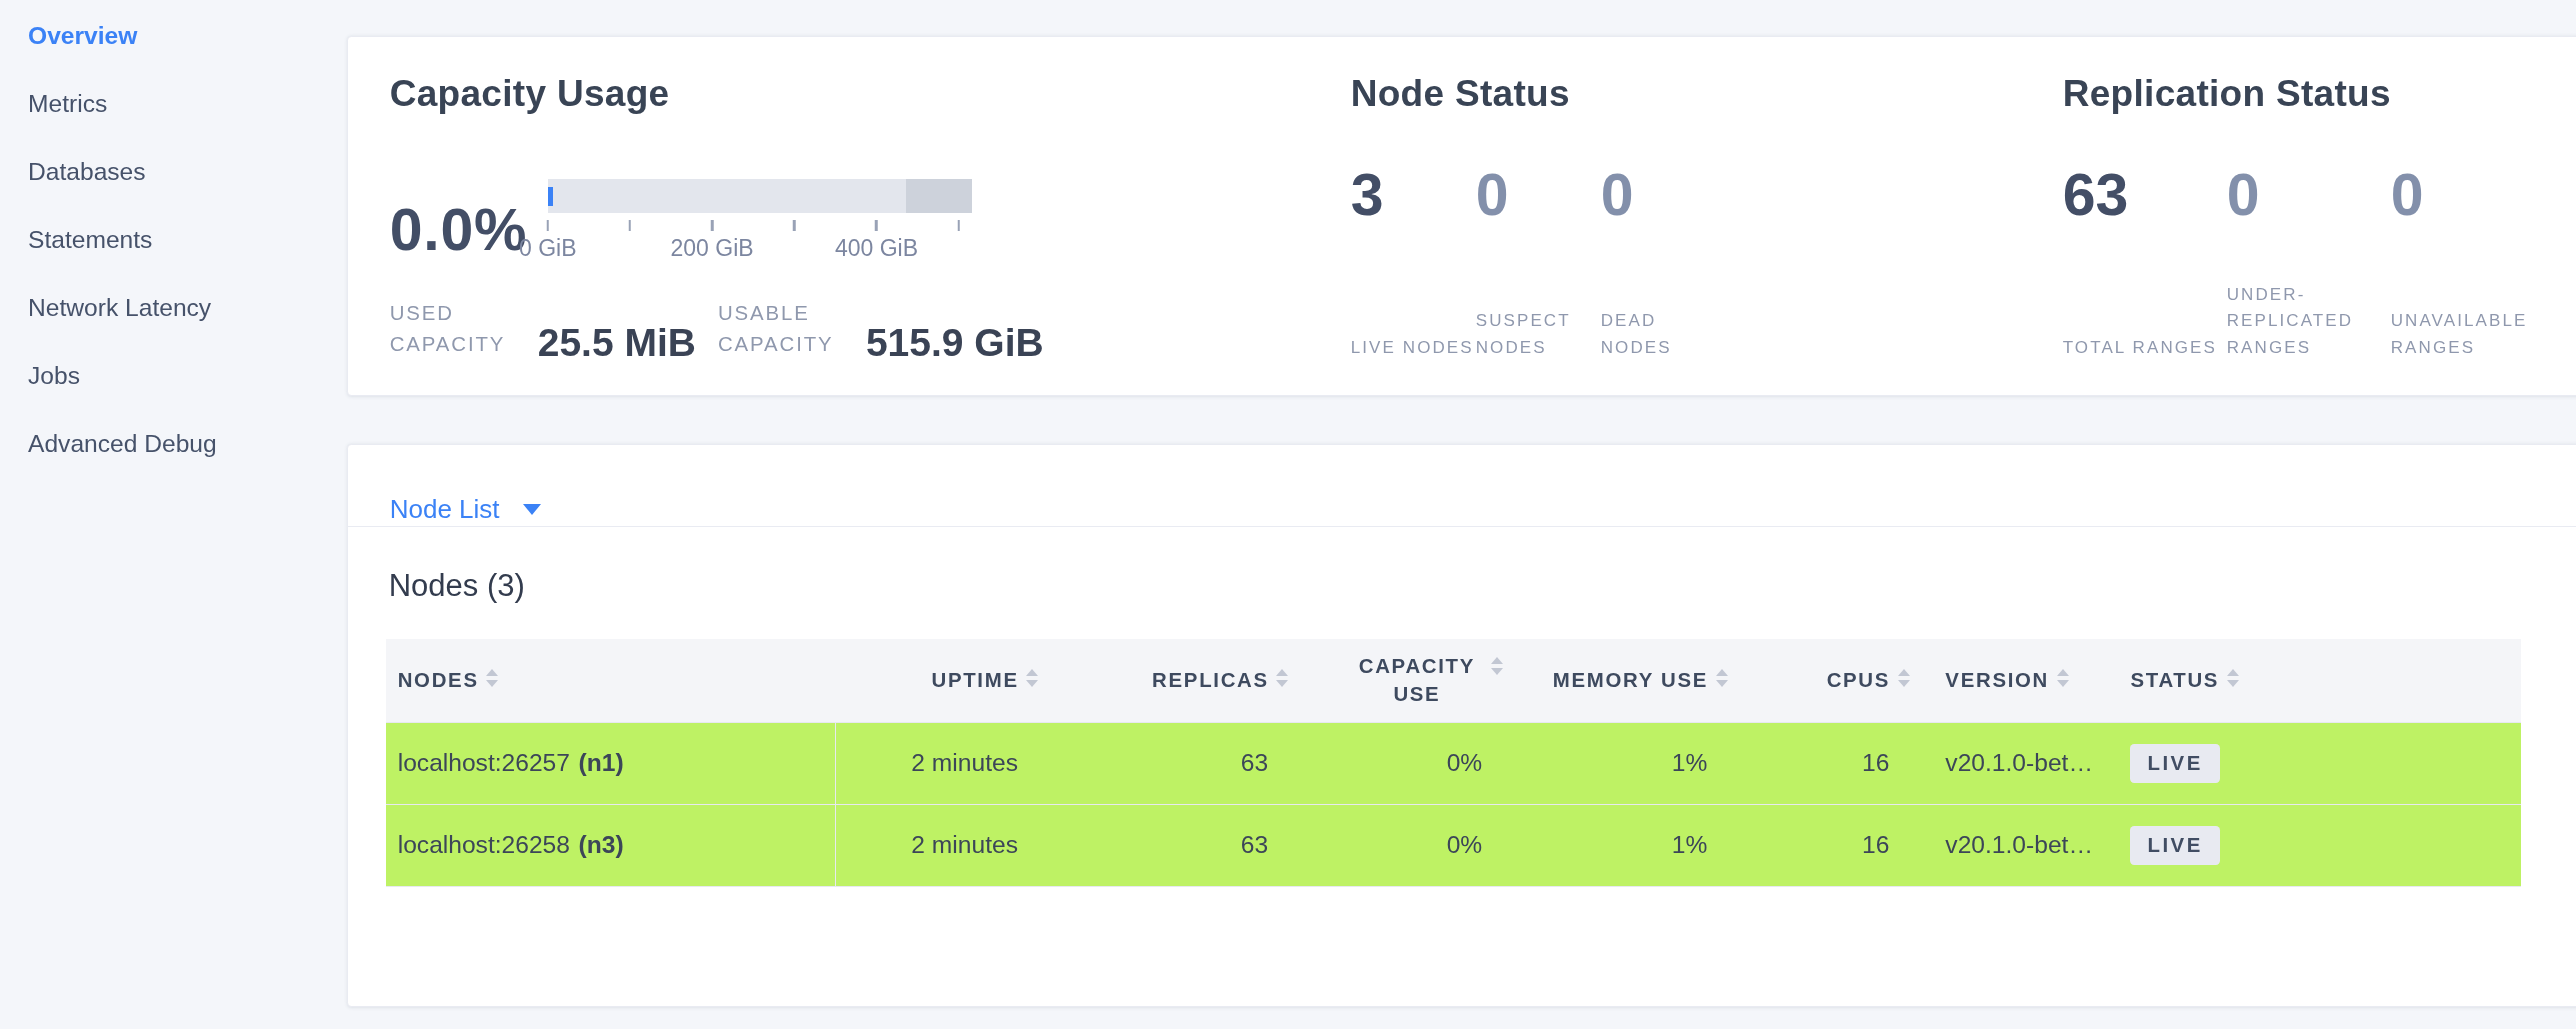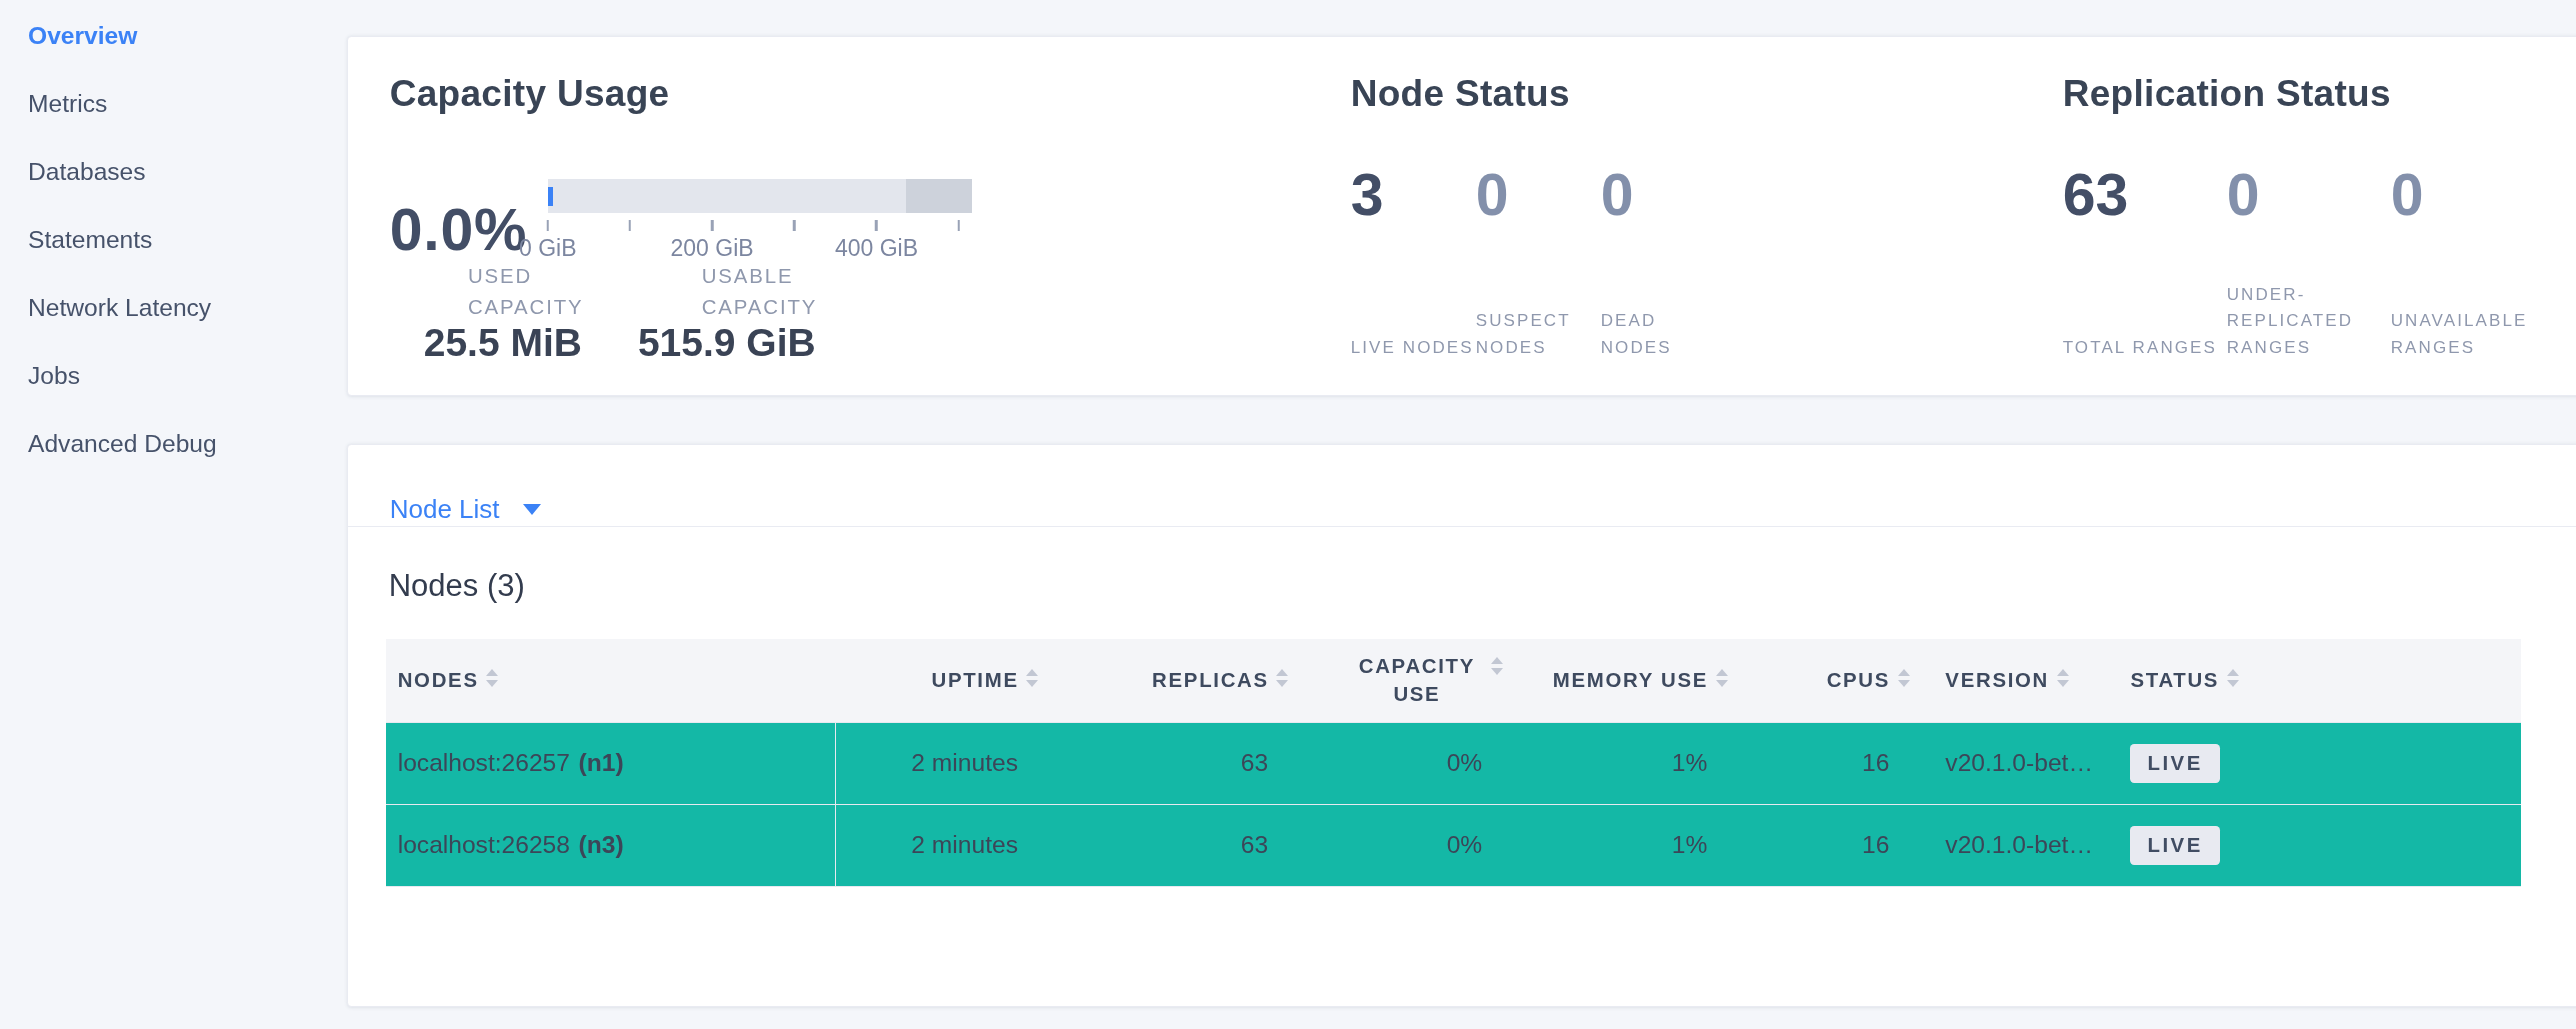--- a/index.html
+++ b/index.html
@@ -42,21 +42,21 @@
   .bar-wrap { margin-left:20.4px; margin-top:13.6px; width:424px; position:relative; }
   .bar-track { height:34px; background:#e3e6ed; position:relative; overflow:hidden; }
   .bar-tail { position:absolute; top:0; bottom:0; right:0; background:#cdd2db; }
   .bar-used { position:absolute; left:0; top:7.6px; height:18.7px; width:5.1px; background:#3b82f6; }
   .axis-ticks { position:relative; height:18px; }
   .tick { position:absolute; top:6.8px; width:2.5px; height:11px; background:#99a2b6; transform:translateX(-50%); }
   .axis-labels { position:relative; height:25.5px; margin-top:3.4px; }
   .axis-label { position:absolute; transform:translateX(-50%); font-size:23px; color:#7c86a0; white-space:nowrap; }
 
   .cap-metrics { margin-top:auto; display:flex; align-items:flex-end; }
-  .metric { display:flex; align-items:flex-end;flex-direction:column; }
+  .metric { display:flex; align-items:flex-end; }
   .metric + .metric { margin-left:22px; }
   .metric-label { width:114px; font-size:20.4px; letter-spacing:1.9px; line-height:1.55; color:#8f98ad; }
   .metric-value { font-size:39px; font-weight:bold; color:#3a4355; line-height:.95; margin-left:34px; white-space:nowrap; }
 
   .stat-row { flex:1; display:flex; margin-top:51px; }
   .stat { display:flex; flex-direction:column; }
   .ns .stat { width:125px; }
   .rs .stat { width:164px; }
   .stat-value { font-size:59px; font-weight:bold; line-height:1; color:#434e66; }
   .stat-value.dim { color:#8390ab; }
@@ -85,21 +85,21 @@
   th.col-6 { padding-left:34px; }
   th.col-7 { padding-left:22px; }
   .th-inner { display:inline-flex; align-items:flex-start; gap:7.6px; vertical-align:middle; }
   .th-inner.wrap-head { align-items:flex-start; }
   .th-inner.wrap-head .sort { margin-top:5.1px; }
   .th-label.wrap { display:inline-block; width:132px; white-space:normal; text-align:center; line-height:1.4; }
   .sort { display:inline-flex; flex-direction:column; gap:4.2px; }
   .tri-up { width:0; height:0; border-left:6.8px solid transparent; border-right:6.8px solid transparent; border-bottom:7.6px solid #c2c7d3; }
   .tri-down { width:0; height:0; border-left:6.8px solid transparent; border-right:6.8px solid transparent; border-top:7.6px solid #c2c7d3; }
 
-  td { height:82px; font-size:24.6px; color:#3c4658; border-bottom:0.8px solid #e7e9f0; background:#14b8a6; }
+  td { height:82px; font-size:24.6px; color:#3c4658; border-bottom:0.8px solid #e7e9f0; background:#bef264; }
   td.col-0 { border-right:0.8px solid #e7e9f0; padding-left:12px; }
   td.col-1, td.col-2, td.col-3, td.col-4, td.col-5 { padding-right:22px; }
   td.col-6 { padding-left:34px; }
   td.col-7 { padding-left:22px; }
   .node-id { font-weight:bold; margin-left:8.5px; }
   .badge {
     display:inline-block; background:#e8eaf1; border-radius:4.2px;
     padding:9.3px 17px; font-size:20.4px; font-weight:bold; letter-spacing:2.5px;
     color:#414d63; line-height:1;
   }

